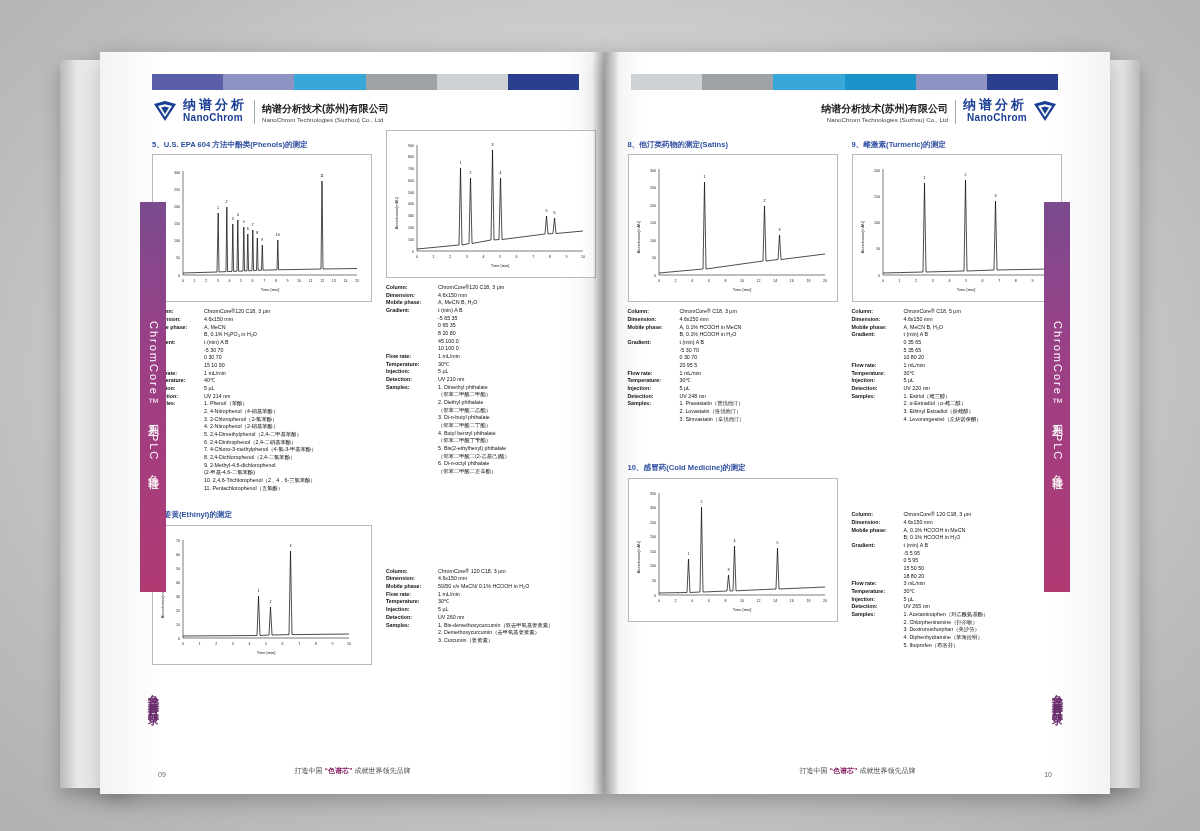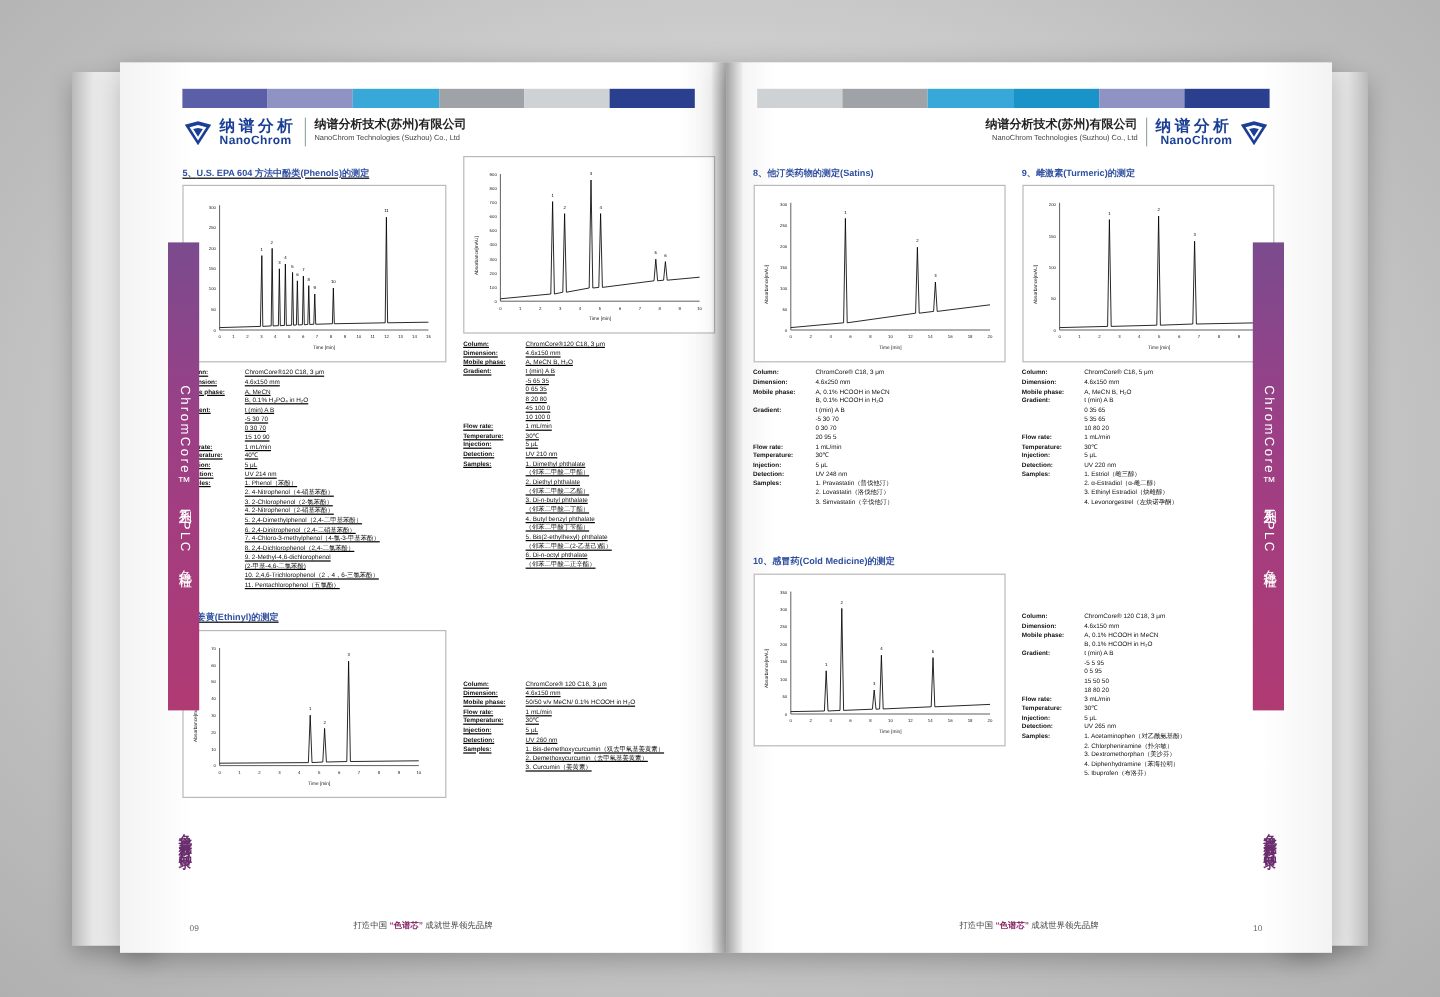--- a/index.html
+++ b/index.html
@@ -62,21 +62,21 @@
   .side-tab2.left{left:40px;}
   .side-tab2.right{right:40px;}
 
   
   .inner{position:absolute;top:0;left:0;right:0;bottom:0;padding:22px 26px 0 52px;}
   .page-right .inner{padding:22px 52px 0 26px;}
 
   
   .band{display:flex;height:16px;width:100%;}
   .band i{display:block;height:100%;}
-  .hdr{display:flex;align-items:flex-start;margin-top:8px;}
+  .hdr{display:flex;align-items:flex-end;margin-top:8px;}
   .hdr.right{justify-content:flex-end;}
   .logo{display:flex;align-items:center;gap:5px;}
   .logo-mark{
     width:26px;height:22px;position:relative;
   }
   .logo-mark svg{display:block;}
   .logo-txt .cn{font-size:13px;font-weight:bold;color:#1b3f94;letter-spacing:3px;line-height:1;}
   .logo-txt .en{font-size:10px;font-weight:bold;color:#1b3f94;letter-spacing:.3px;line-height:1.3;}
   .company{font-size:9.5px;color:#222;line-height:1.35;}
   .company .c1{font-weight:bold;font-size:10px;}
@@ -142,21 +142,21 @@
             <div class="en">NanoChrom</div>
           </div>
         </div>
         <div class="divider-v"></div>
         <div class="company">
           <div class="c1">纳谱分析技术(苏州)有限公司</div>
           <div class="c2">NanoChrom Technologies (Suzhou) Co., Ltd</div>
         </div>
       </div>
 
-      <div class="two-col" style="margin-top:6px;text-decoration:underline;">
+      <div class="two-col" style="margin-top:6px;">
 
         <div class="col">
           <div class="sec-title">
             <span>5、</span><span>U.S. EPA 604 方法中酚类(Phenols)的测定</span>
           </div>
           <div class="chart-box">
             <svg width="210" height="140" viewBox="0 0 210 140">
               <text x="7" y="80" font-size="4" fill="#222" transform="rotate(-90 7 80)" text-anchor="middle">Absorbance[mAU]</text>
               <g stroke="#222" stroke-width=".6" fill="none">
                 <line x1="26" y1="12" x2="26" y2="116"></line>

